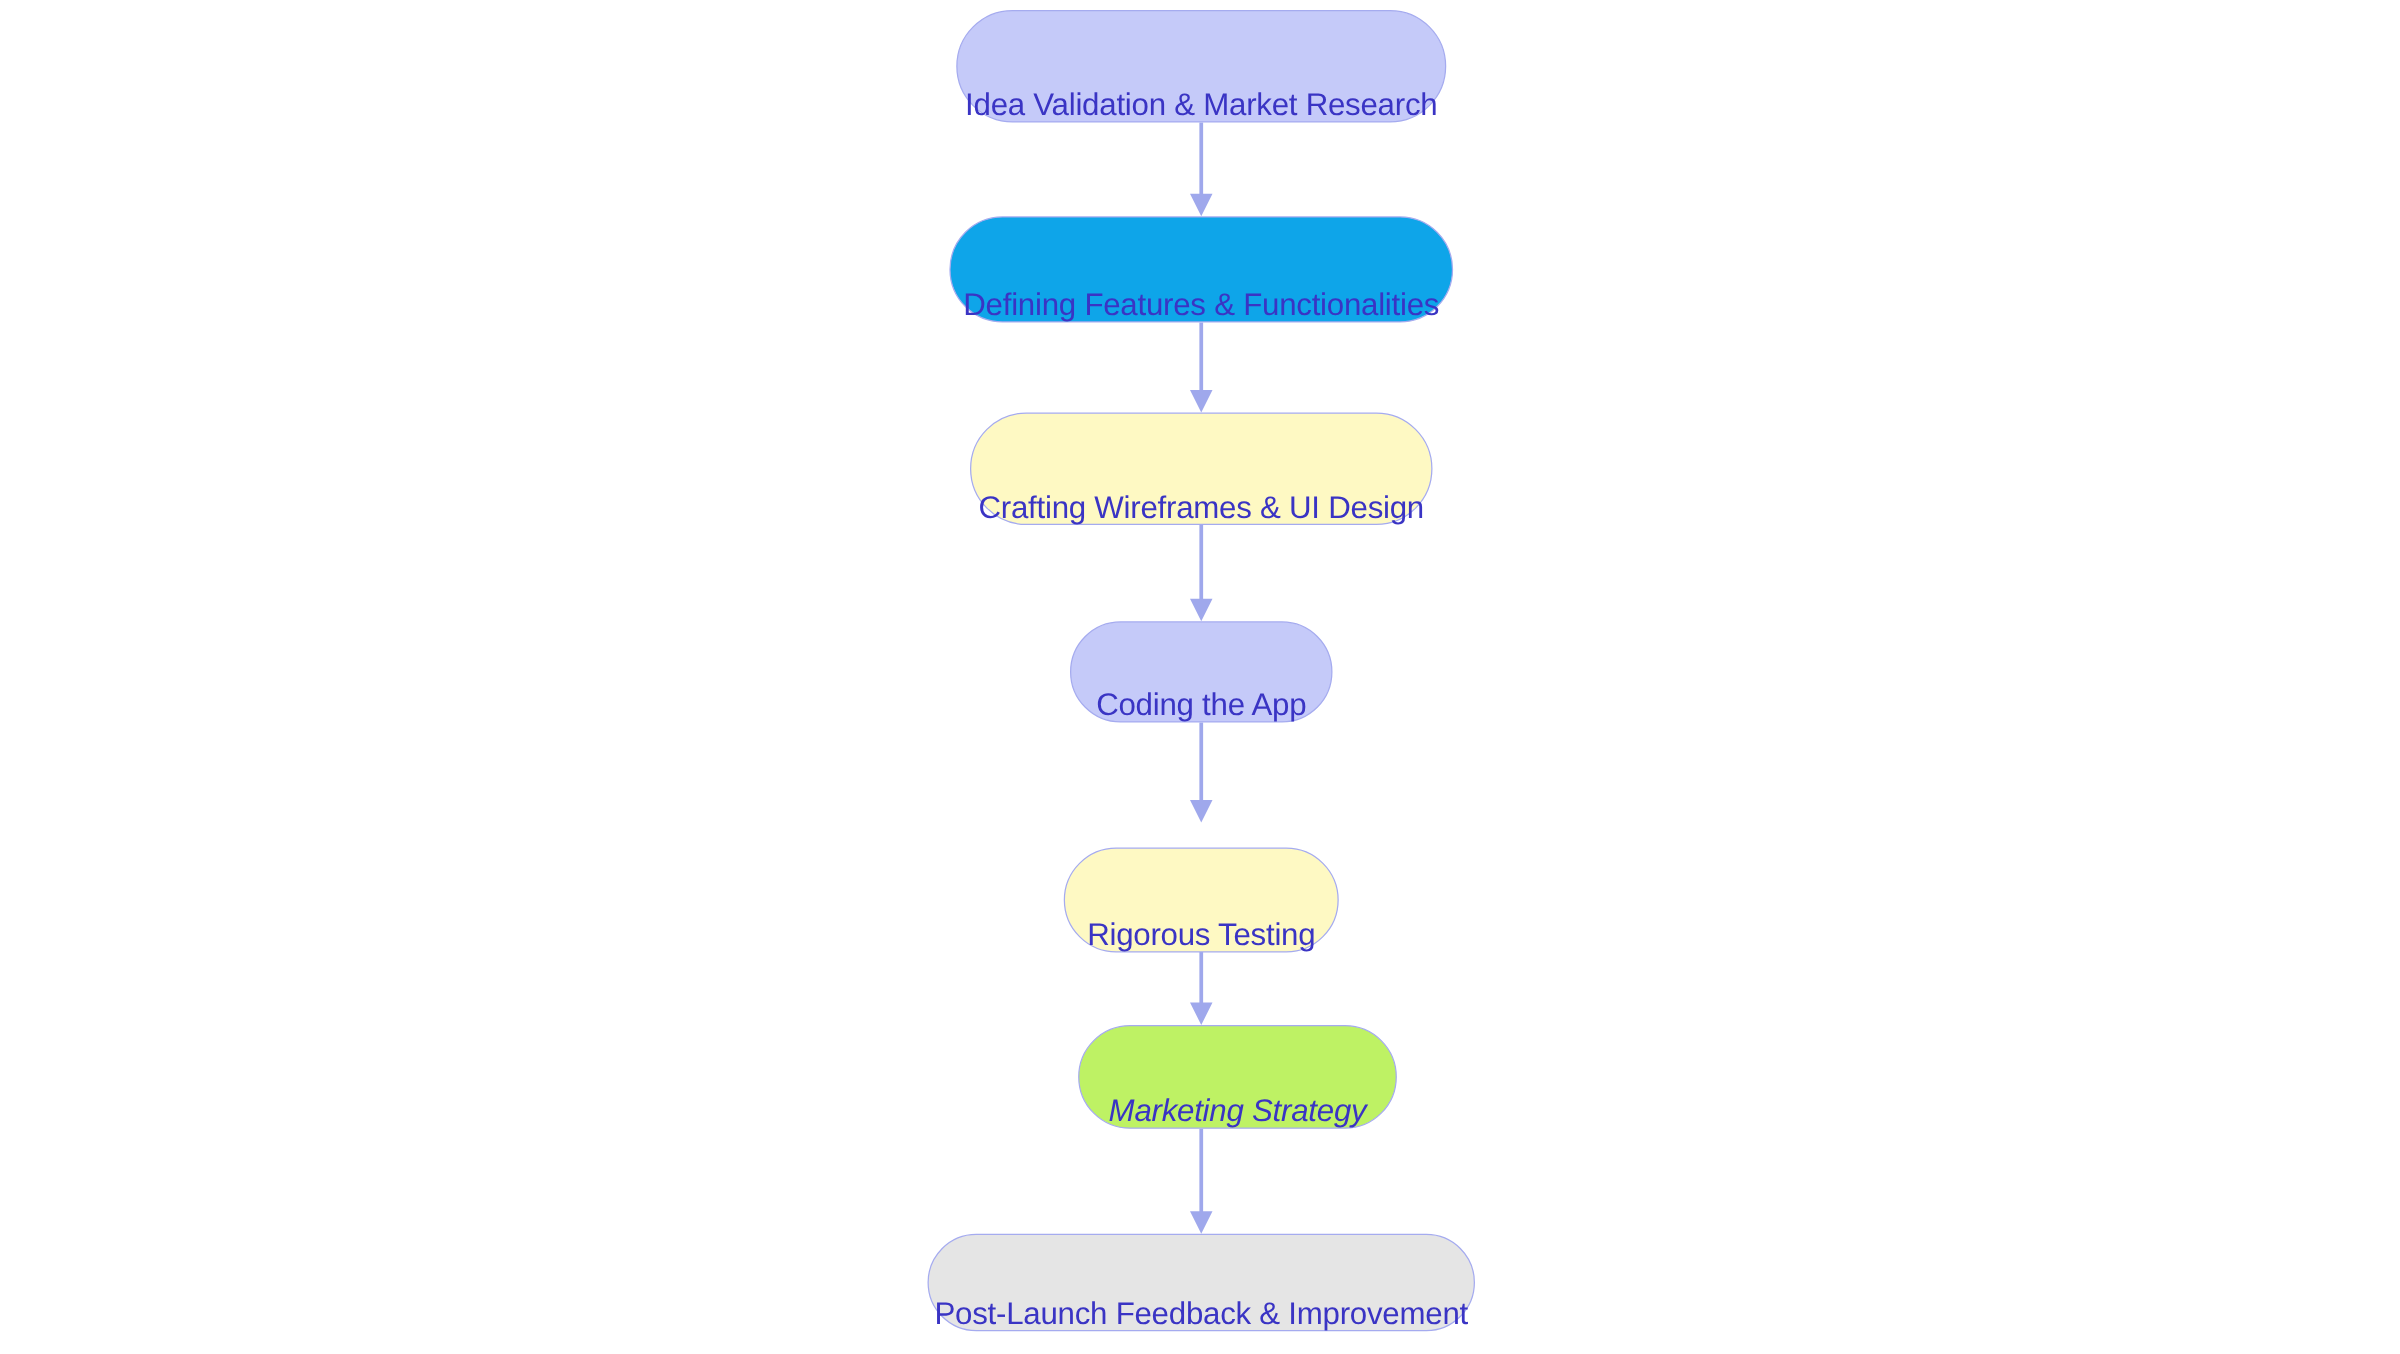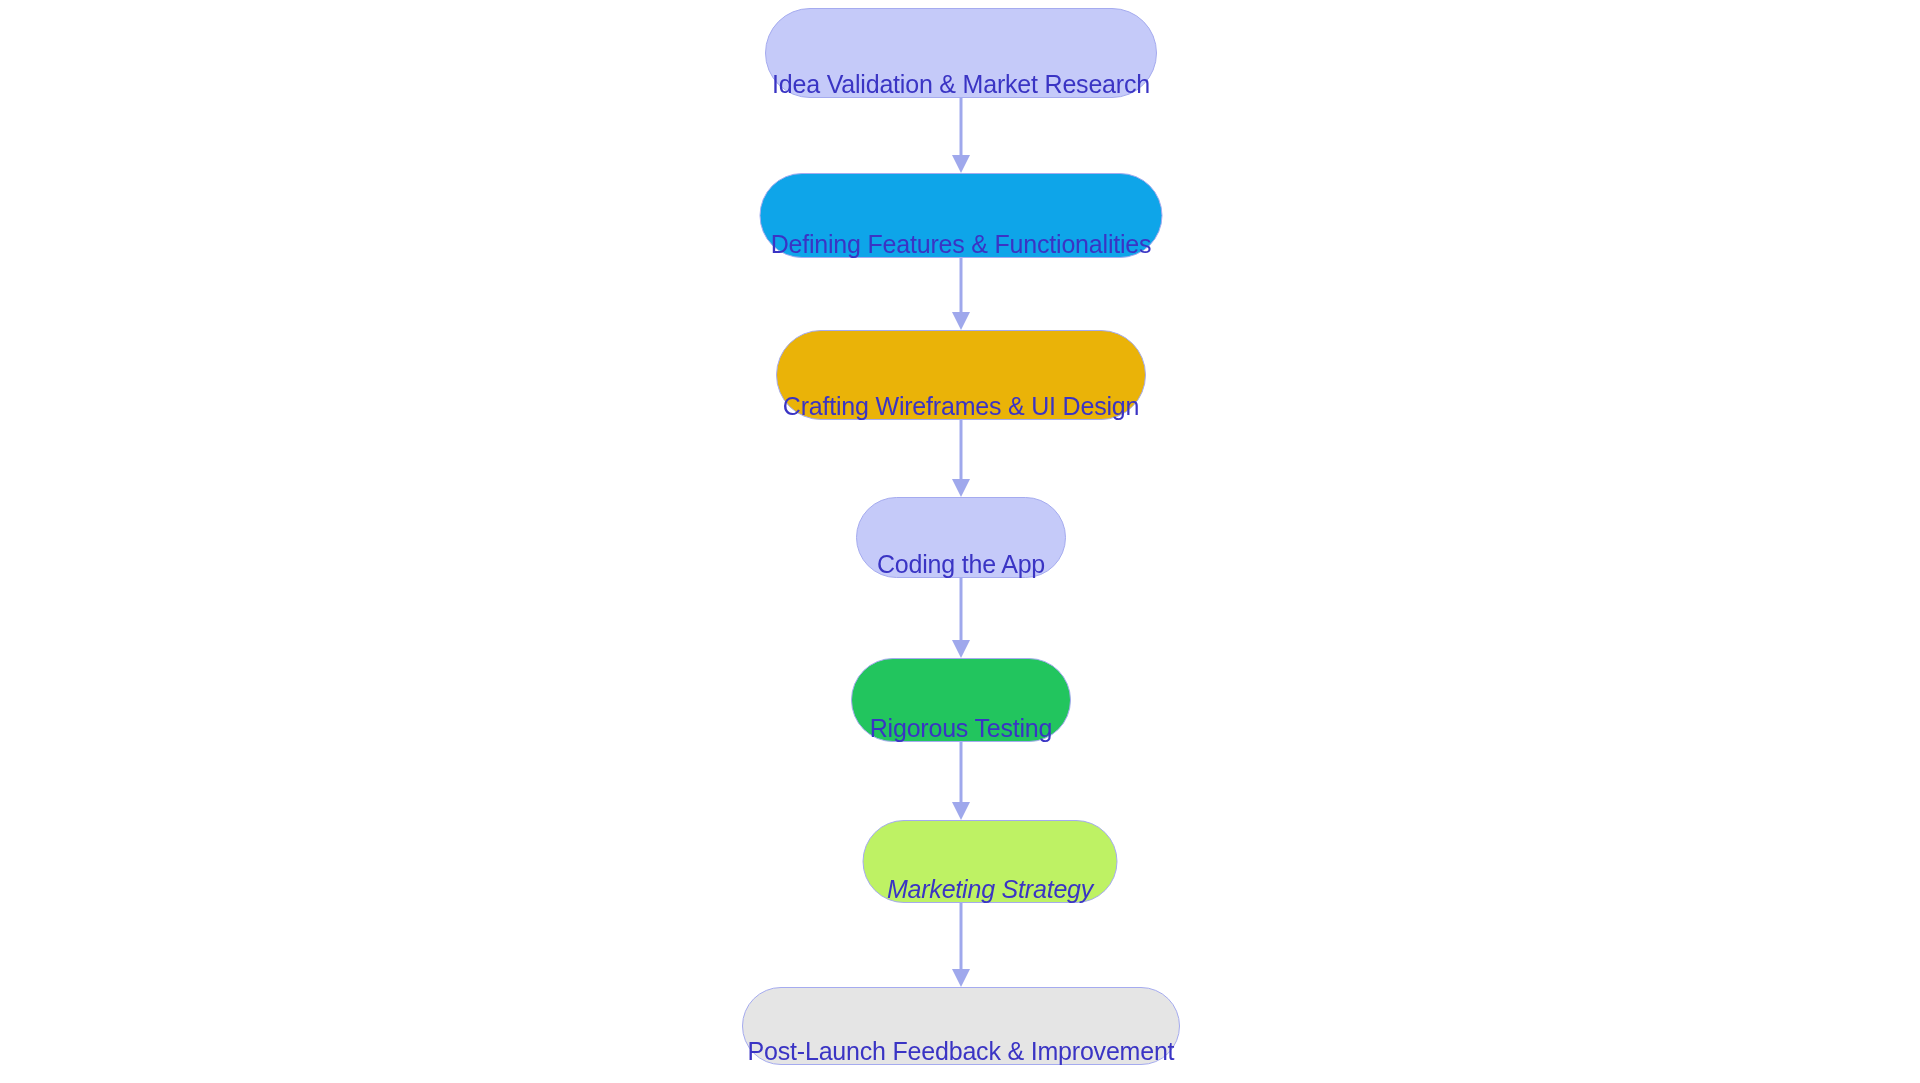--- a/index.html
+++ b/index.html
@@ -87,27 +87,27 @@
       </g>
   </svg>
 
   <div id="nodes-group">
       <div class="node" style="left: 961px; top: 8px; width: 392px; height: 90px; background: rgb(197, 202, 249); border-color: rgb(165, 171, 239);">
         <span class="node-label" style="color: rgb(58, 52, 196);">Idea Validation &amp; Market Research</span>
       </div>
       <div class="node" style="left: 961px; top: 173px; width: 403px; height: 85px; background: #0ea5e9; border-color: rgb(165, 171, 239);">
         <span class="node-label" style="color: rgb(58, 52, 196);">Defining Features &amp; Functionalities</span>
       </div>
-      <div class="node" style="left: 961px; top: 330px; width: 370px; height: 90px; background: #eab308; border-color: rgb(165, 171, 239);">
+      <div class="node" style="left: 961px; top: 330px; width: 370px; height: 90px; background: #fef9c3; border-color: rgb(165, 171, 239);">
         <span class="node-label" style="color: rgb(58, 52, 196);">Crafting Wireframes &amp; UI Design</span>
       </div>
       <div class="node" style="left: 961px; top: 497px; width: 210px; height: 81px; background: rgb(197, 202, 249); border-color: rgb(165, 171, 239);">
         <span class="node-label" style="color: rgb(58, 52, 196);">Coding the App</span>
       </div>
-      <div class="node" style="left: 961px; top: 658px; width: 220px; height: 84px; background: #22c55e; border-color: rgb(165, 171, 239);">
+      <div class="node" style="left: 961px; top: 678px; width: 220px; height: 84px; background: #fef9c3; border-color: rgb(165, 171, 239);">
         <span class="node-label" style="color: rgb(58, 52, 196);">Rigorous Testing</span>
       </div>
       <div class="node" style="left: 990px; top: 820px; width: 255px; height: 83px; background: #bef264; border-color: rgb(165, 171, 239); font-style: italic;">
         <span class="node-label" style="color: rgb(58, 52, 196);">Marketing Strategy</span>
       </div>
       <div class="node" style="left: 961px; top: 987px; width: 438px; height: 78px; background: #e5e5e5; border-color: rgb(165, 171, 239);">
         <span class="node-label" style="color: rgb(58, 52, 196);">Post-Launch Feedback &amp; Improvement</span>
       </div>
     </div>
 

